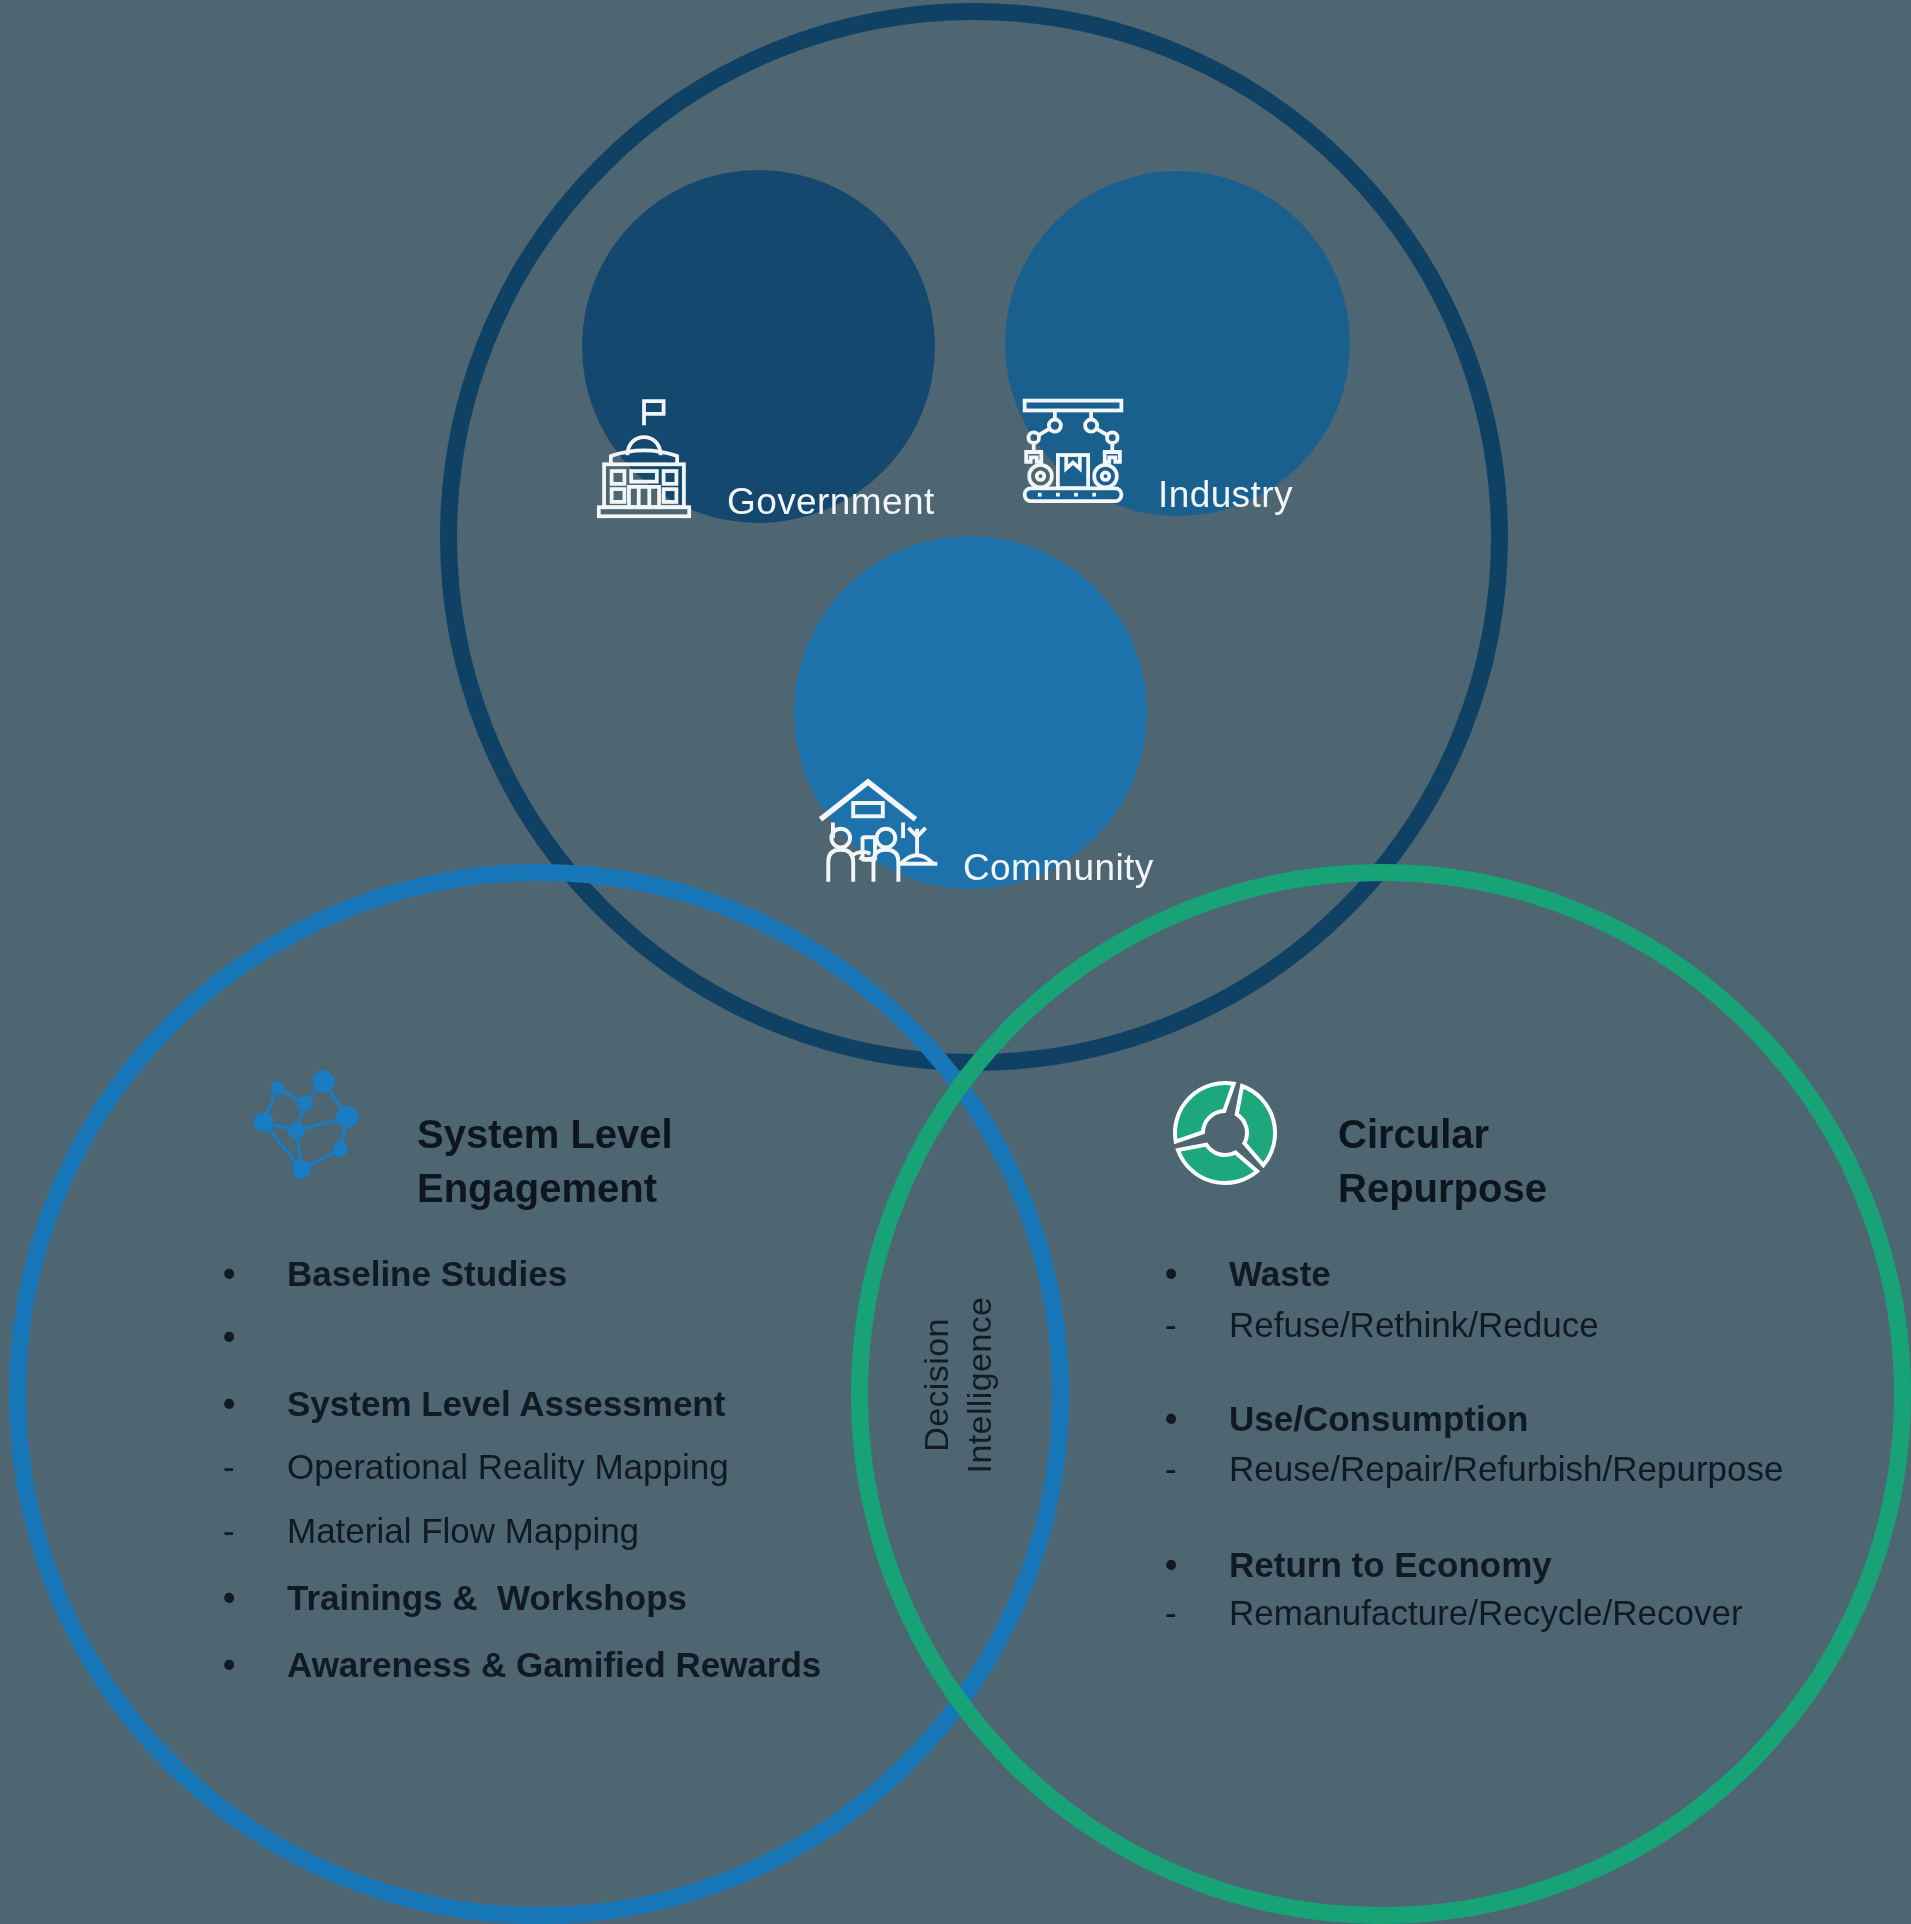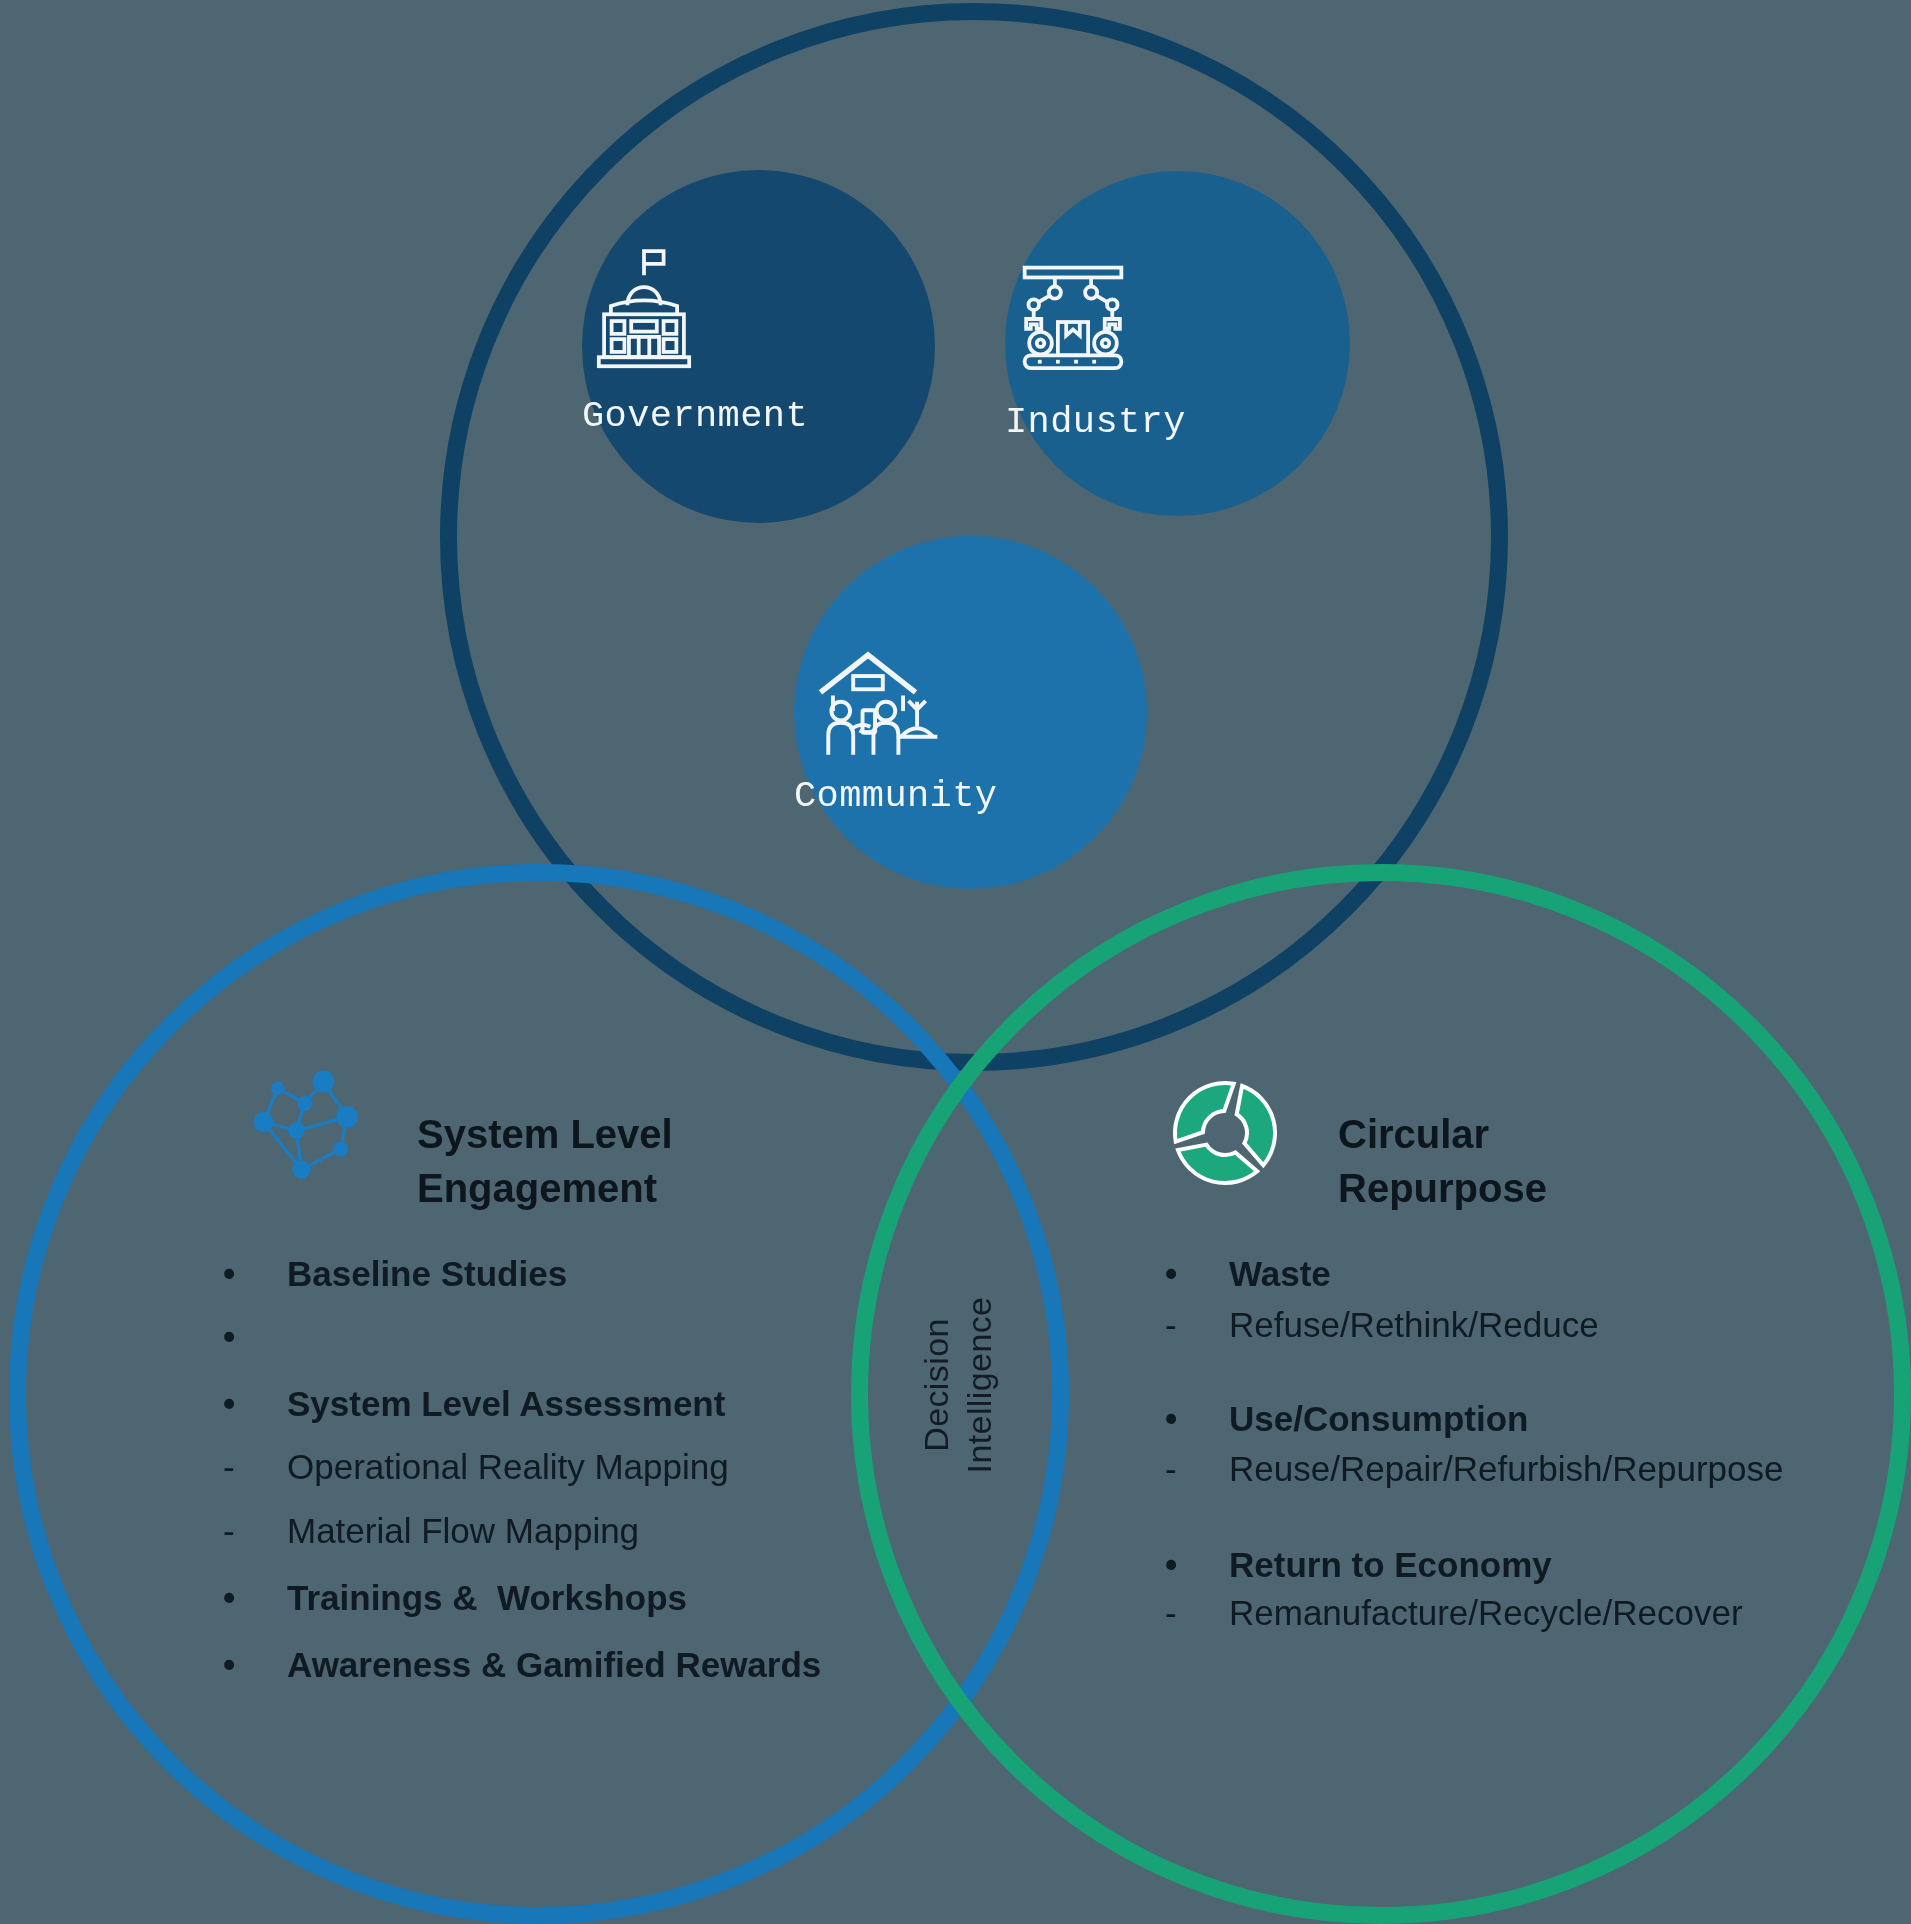--- a/index.html
+++ b/index.html
@@ -6,25 +6,25 @@
   .canvas{
     position:relative;width:1911px;height:1924px;background:#4D6671;
     font-family:"Liberation Sans","DejaVu Sans",sans-serif;overflow:hidden;
   }
   
   .ring{position:absolute;border-radius:50%;box-sizing:border-box;background:transparent;}
   .ring-stakeholders{left:440px;top:3.2px;width:1068px;height:1068px;border:17.6px solid #0E4164;}
   .ring-sle{left:8.8px;top:864px;width:1060px;height:1060px;border:17.6px solid #1777B9;}
   .ring-cp{left:851px;top:864px;width:1060px;height:1060px;border:17.6px solid #18A377;}
   
-  .member{position:absolute;border-radius:50%;display:flex;flex-direction:column;align-items:flex-start;box-sizing:border-box;font-family:Liberation Mono, monospace;}
+  .member{position:absolute;border-radius:50%;display:flex;flex-direction:row;align-items:flex-end;box-sizing:border-box;}
   .member .label{color:#F2F6F8;font-size:37px;font-weight:400;letter-spacing:0.4px;}
   .m-gov{left:582px;top:170px;width:353px;height:353px;background:#15486E;padding-top:72px;gap:21px;}
   .m-ind{left:1005px;top:171px;width:345px;height:345px;background:#1A608F;padding-top:87px;gap:17px;}
-  .m-com{left:794px;top:536px;width:353px;height:353px;background:#1E72AC;padding-top:96px;gap:12px;}
+  .m-com{left:794px;top:536px;width:353px;height:353px;background:#1E72AC;padding-top:96px;gap:21px;}
   
   .hdr-icon{position:absolute;}
   .hdr{position:absolute;font-size:40px;line-height:54px;font-weight:700;color:#0D151D;margin-top:32px;}
   .hdr-sle{left:417px;top:1075px;width:305px;}
   .hdr-cp{left:1338px;top:1075px;width:241px;}
   
   .list{position:absolute;}
   .list-sle{left:223px;top:1251px;width:626px;}
   .list-cp{left:1165px;top:1251px;width:738px;}
   .row{display:flex;align-items:flex-start;font-size:35px;line-height:45px;color:#101A22;}

